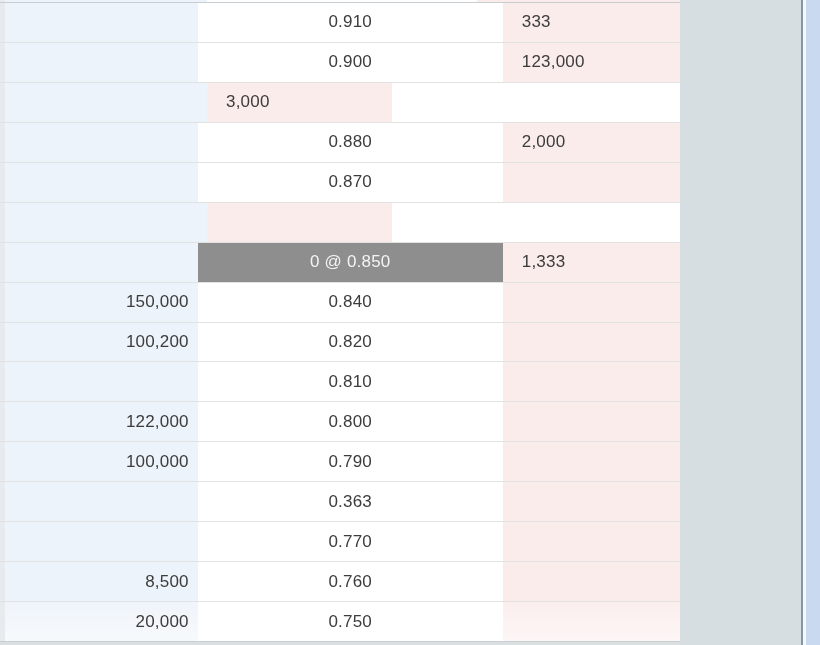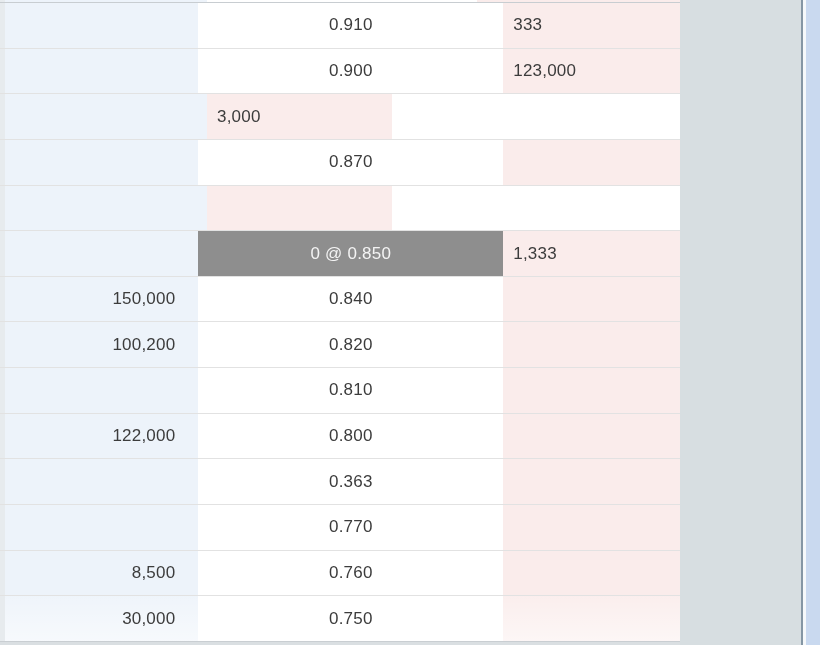--- a/index.html
+++ b/index.html
@@ -22,23 +22,23 @@
   .sliver .s-price  { width:270px; background:var(--price-bg); }
   .sliver .s-ask    { width:203px; background:var(--ask-bg); }
   #ladder { flex:1 1 auto; display:flex; flex-direction:column; }
   .row { flex:1 1 0; display:flex; min-height:0; }
   .row + .row { border-top:1px solid var(--row-border); }
   .gutter { width:5px; background:var(--gutter-bg); }
   .bid, .price, .ask {
     display:flex; align-items:center; font-size:17px;
     letter-spacing:0.2px; white-space:nowrap; overflow:hidden;
   }
-  .bid   { width:202px; background:var(--bid-bg);  justify-content:flex-end; padding-right:23px; }
+  .bid   { width:202px; background:var(--bid-bg);  justify-content:flex-end; padding-right:9px; }
   .price { width:320px; background:var(--price-bg); justify-content:center; }
-  .ask   { width:185px; background:var(--ask-bg);  justify-content:flex-start; padding-left:10px; }
+  .ask   { width:185px; background:var(--ask-bg);  justify-content:flex-start; padding-left:19px; }
   .price.hl { background:var(--highlight-bg); color:var(--highlight-text); }
   .faded .bid, .faded .price, .faded .ask {
     background-image:linear-gradient(to bottom, rgba(255,255,255,0.12), rgba(255,255,255,0.55));
   }
   .bottom-strip { height:4px; flex:0 0 auto; background:var(--bottom-bg); border-top:1px solid #c9ced2; }
   .right-panel { width:121px; height:645px; background:var(--panel-bg); }
   .win-border  { width:2px;  height:645px; background:var(--divider-dark); }
   .win-white   { width:3px;  height:645px; background:var(--divider-light); }
   .scroll-strip{ width:14px; height:645px; background:var(--scrollbar-bg); }
 </style>
@@ -63,20 +63,26 @@
         <div class="row">
           <div class="gutter"></div>
           <div class="bid"></div>
           <div class="price">0.900</div>
           <div class="ask">123,000</div>
         </div>
         <div class="row">
           <div class="gutter"></div>
           <div class="bid"></div>
           <div class="ask">3,000</div>
+        </div>
+        <div class="row">
+          <div class="gutter"></div>
+          <div class="bid"></div>
+          <div class="price">0.880</div>
+          <div class="ask">2,000</div>
         </div>
         <div class="row">
           <div class="gutter"></div>
           <div class="bid"></div>
           <div class="price">0.870</div>
           <div class="ask"></div>
         </div>
         <div class="row">
           <div class="gutter"></div>
           <div class="bid"></div>
@@ -107,39 +113,45 @@
           <div class="ask"></div>
         </div>
         <div class="row">
           <div class="gutter"></div>
           <div class="bid">122,000</div>
           <div class="price">0.800</div>
           <div class="ask"></div>
         </div>
         <div class="row">
           <div class="gutter"></div>
+          <div class="bid">100,000</div>
+          <div class="price">0.790</div>
+          <div class="ask"></div>
+        </div>
+        <div class="row">
+          <div class="gutter"></div>
           <div class="bid"></div>
           <div class="price">0.363</div>
           <div class="ask"></div>
         </div>
         <div class="row">
           <div class="gutter"></div>
           <div class="bid"></div>
           <div class="price">0.770</div>
           <div class="ask"></div>
         </div>
         <div class="row">
           <div class="gutter"></div>
           <div class="bid">8,500</div>
           <div class="price">0.760</div>
           <div class="ask"></div>
         </div>
         <div class="row faded">
           <div class="gutter"></div>
-          <div class="bid">30,000</div>
+          <div class="bid">20,000</div>
           <div class="price">0.750</div>
           <div class="ask"></div>
         </div>
       </div>
     <div class="bottom-strip"></div>
   </div>
   <div class="right-panel"></div>
   <div class="win-border"></div>
   <div class="win-white"></div>
   <div class="scroll-strip"></div>

